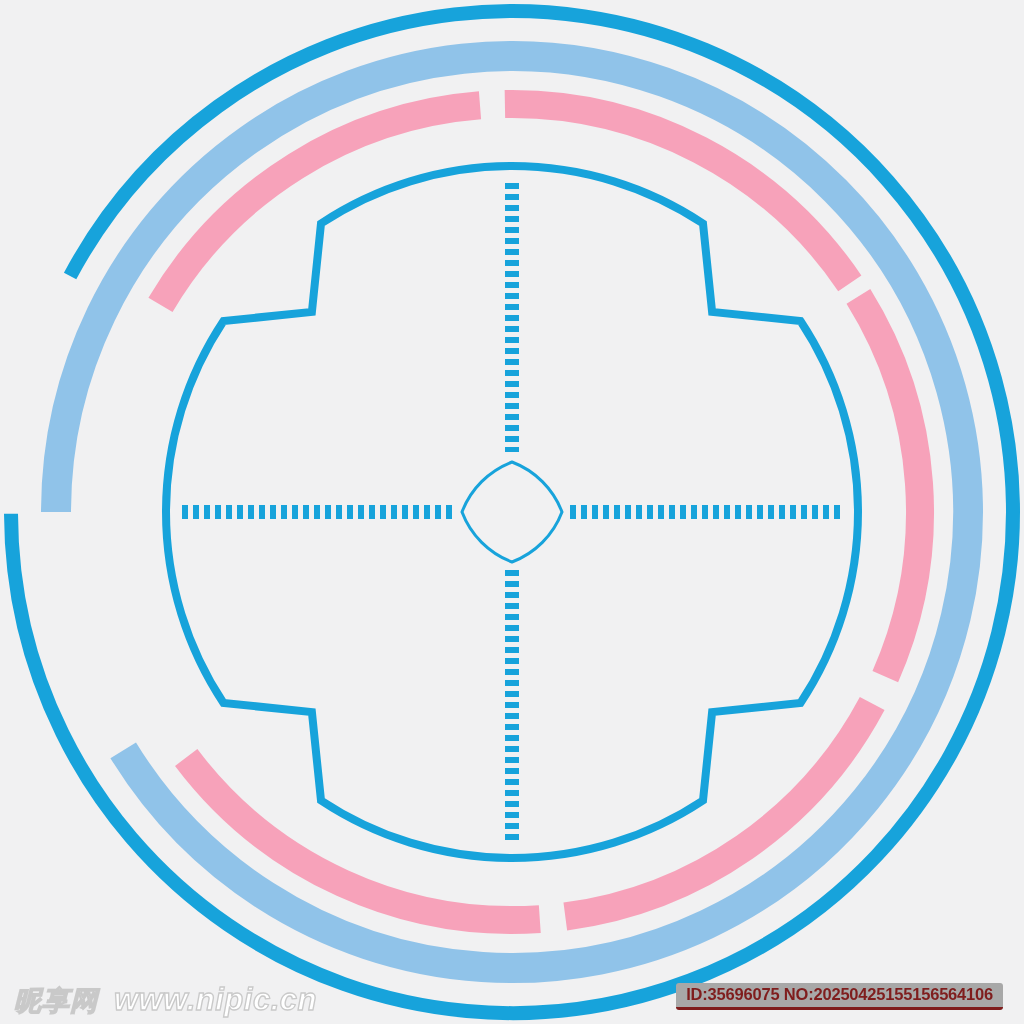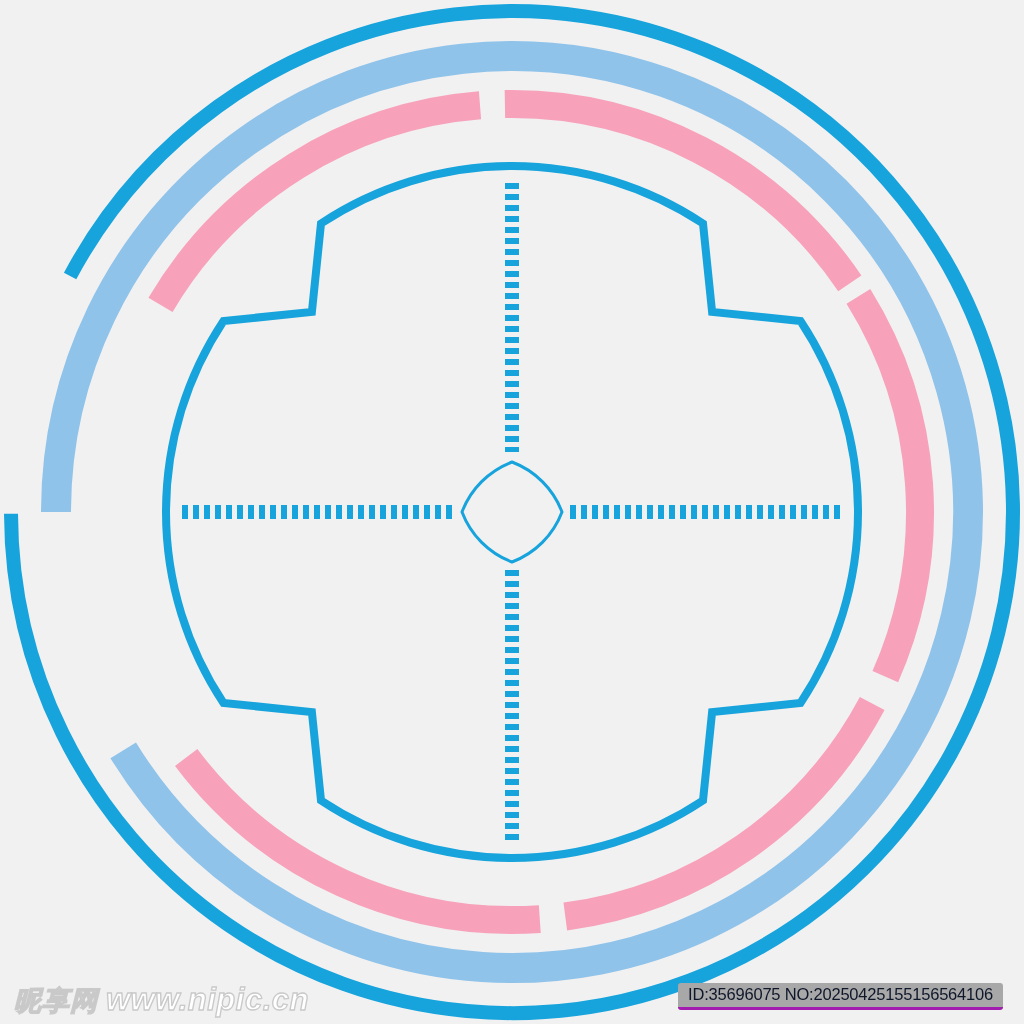--- a/index.html
+++ b/index.html
@@ -6,41 +6,42 @@
   #stage{
     position:relative;
     width:1024px;height:1024px;
     overflow:hidden;
     font-family:"Liberation Sans", sans-serif;
   }
   #hud-svg{position:absolute;left:0;top:0;}
   .watermark-left{
     position:absolute;
     left:14px;top:982px;
-    display:flex;align-items:baseline;gap:8px;
+    display:flex;align-items:baseline;gap:16px;
     font-style:italic;font-weight:bold;
     color:#ffffff;
     -webkit-text-stroke:1.3px #c9c9c9;
     text-shadow:0 0 1px #cccccc;
     white-space:nowrap;
     user-select:none;
   }
   .watermark-left .logo{font-size:27px;letter-spacing:1px;}
   .watermark-left .url{font-size:31px;letter-spacing:0.5px;}
   .id-badge{
     position:absolute;
     right:21px;top:983px;
     background:#a8a8a8;
-    border-bottom:3px solid #a21caf;
+    border-bottom:3px solid #7f1d1d;
     border-radius:3px;
-    color:#0f172a;
+    color:#7f1d1d;
     font-size:16.5px;
     letter-spacing:-0.2px;
     padding:2px 10px 3px 10px;
     white-space:nowrap;
+    font-weight:bold;
   }
 </style>
 </head>
 <body>
 
 <div id="stage" style="background: rgb(241, 241, 242);">
   <svg id="hud-svg" width="1024" height="1024" viewBox="0 0 1024 1024">
       <path d="M 70.1 276.0 A 501 501 0 1 1 11.0 513.7" stroke="#17a3db" stroke-width="14" fill="none"></path>
       <path d="M 56.0 512.0 A 456 456 0 1 1 123.2 750.3" stroke="#90c3e9" stroke-width="30" fill="none"></path>
       <path d="M 160.5 304.9 A 408 408 0 0 1 480.0 105.3" stroke="#f7a2ba" stroke-width="28" fill="none"></path>

